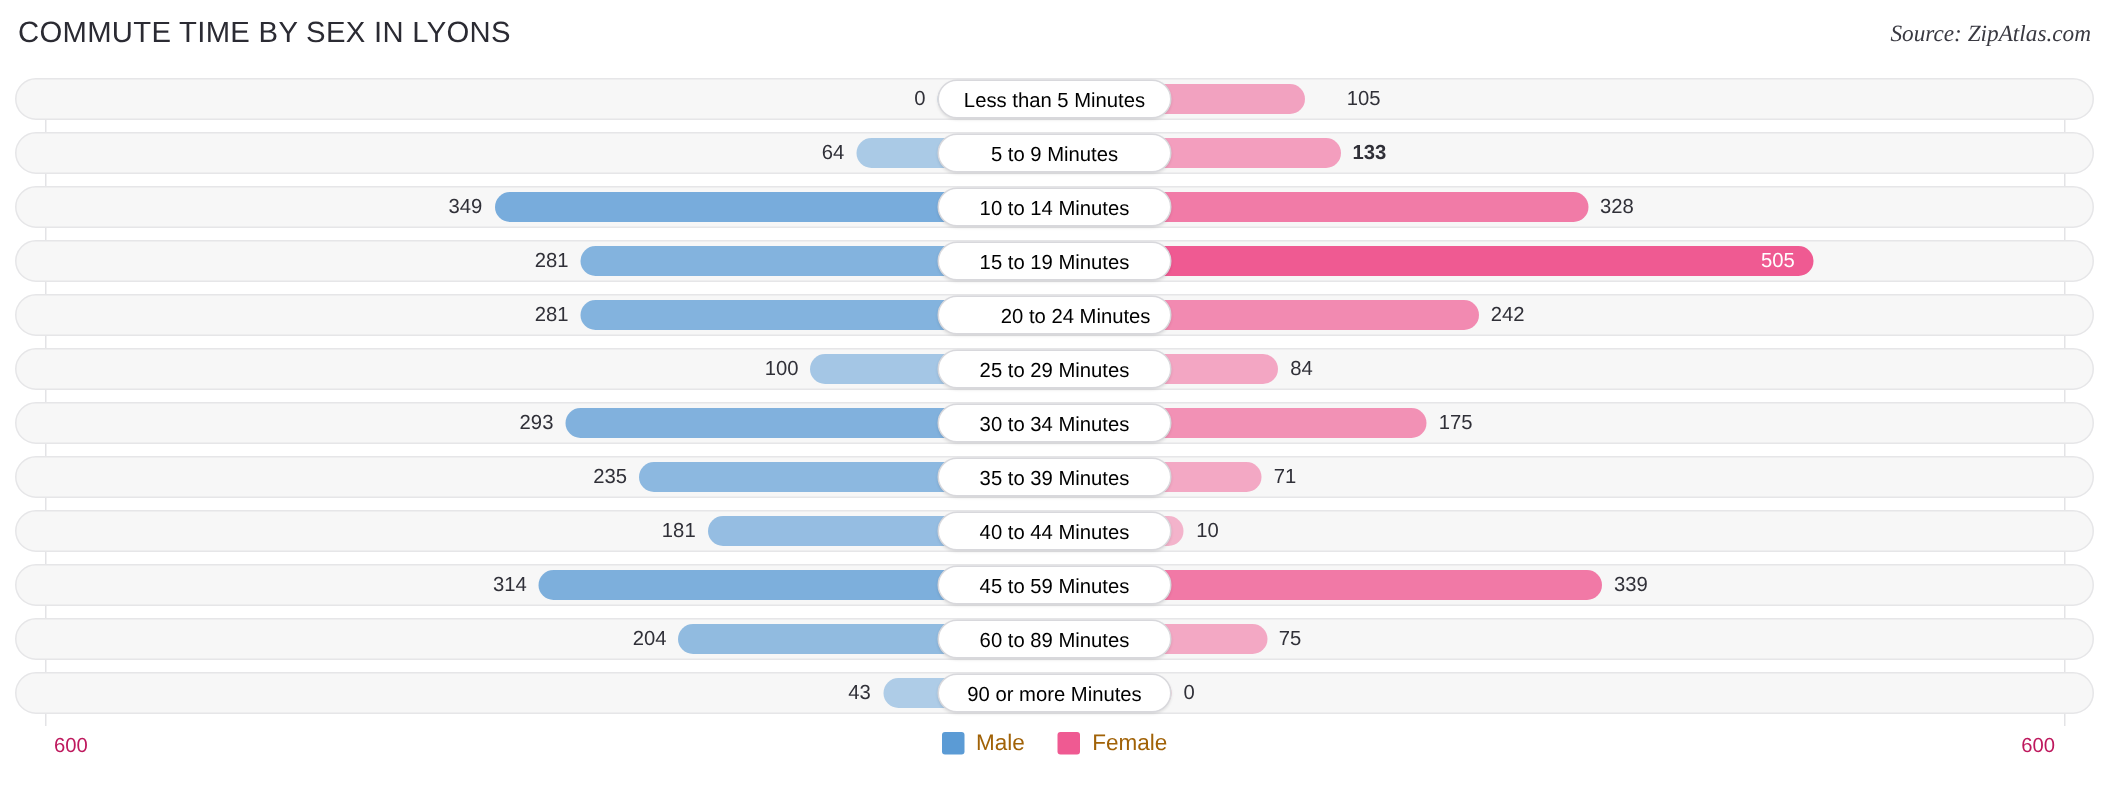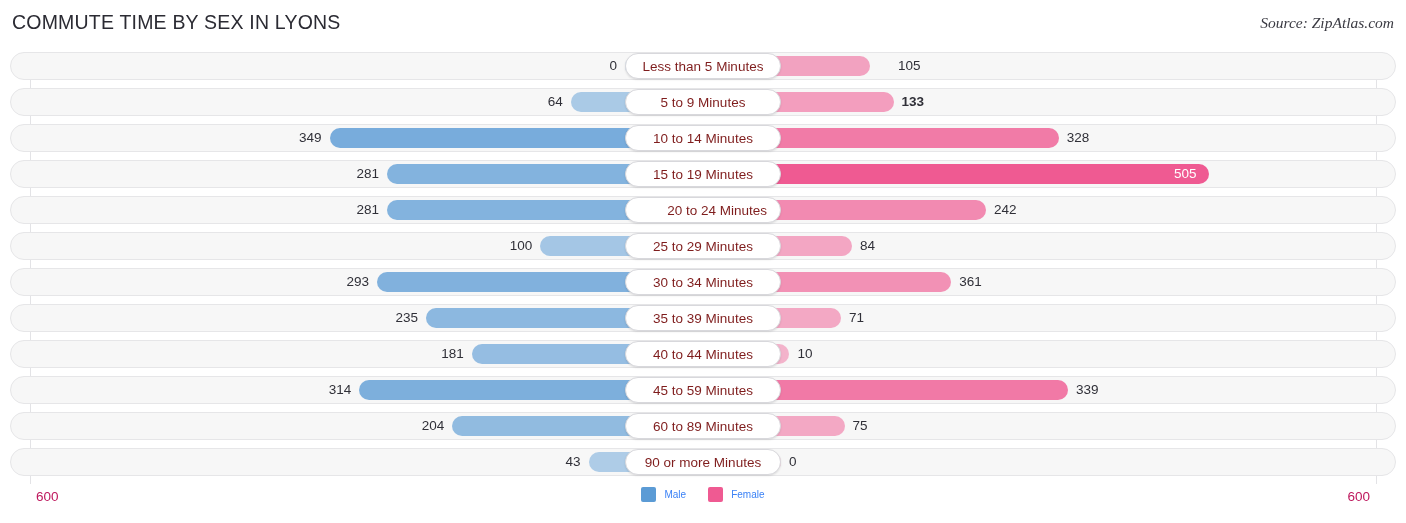--- a/index.html
+++ b/index.html
@@ -106,21 +106,21 @@
     position: absolute;
     top: 1px;
     height: 26px;
     line-height: 25px;
     box-sizing: border-box;
     background: #ffffff;
     border: 1px solid #d8d8dc;
     border-radius: 13px;
     padding: 0 13px;
     font-size: 13.5px;
-    color: #7f1d1d;
+    color: #000000;
     white-space: nowrap;
     text-align: center;
     box-shadow: 0 1px 2px rgba(0,0,0,0.10);
   }
 
   
   .axis-label {
     position: absolute;
     top: 489px;
     font-size: 13.5px;
@@ -145,22 +145,22 @@
     display: flex;
     align-items: center;
     gap: 8px;
   }
   .legend-swatch {
     width: 15px;
     height: 15px;
     border-radius: 2px;
   }
   .legend-text {
-    font-size: 10px;
-    color: #3b82f6;
+    font-size: 15px;
+    color: #a16207;
     white-space: nowrap;
   }
 </style>
 </head>
 <body>
 
 <div class="chart-root">
 
   <div class="chart-title">COMMUTE TIME BY SEX IN LYONS</div>
 
@@ -215,21 +215,21 @@
         <div class="bar bar-female" style="left: 693px; width: 149.12px; opacity: 0.516;"></div>
         <div class="vlabel vlabel-left" style="right: 863.667px;">100</div>
         <div class="vlabel vlabel-right" style="left: 850.12px;">84</div>
         <div class="cat-pill" style="left: 615px; width: 156px;">25 to 29 Minutes</div>
       </div>
       <div class="row" style="top: 216px;">
         <div class="track"></div>
         <div class="bar bar-male" style="left: 366.927px; width: 326.073px; opacity: 0.757;"></div>
         <div class="bar bar-female" style="left: 693px; width: 248.18px; opacity: 0.651;"></div>
         <div class="vlabel vlabel-left" style="right: 1027.07px;">293</div>
-        <div class="vlabel vlabel-right" style="left: 949.18px;">361</div>
+        <div class="vlabel vlabel-right" style="left: 949.18px;">175</div>
         <div class="cat-pill" style="left: 615px; width: 156px;">30 to 34 Minutes</div>
       </div>
       <div class="row" style="top: 252px;">
         <div class="track"></div>
         <div class="bar bar-male" style="left: 416.033px; width: 276.967px; opacity: 0.69;"></div>
         <div class="bar bar-female" style="left: 693px; width: 138.113px; opacity: 0.502;"></div>
         <div class="vlabel vlabel-left" style="right: 977.967px;">235</div>
         <div class="vlabel vlabel-right" style="left: 839.113px;">71</div>
         <div class="cat-pill" style="left: 615px; width: 156px;">35 to 39 Minutes</div>
       </div>

